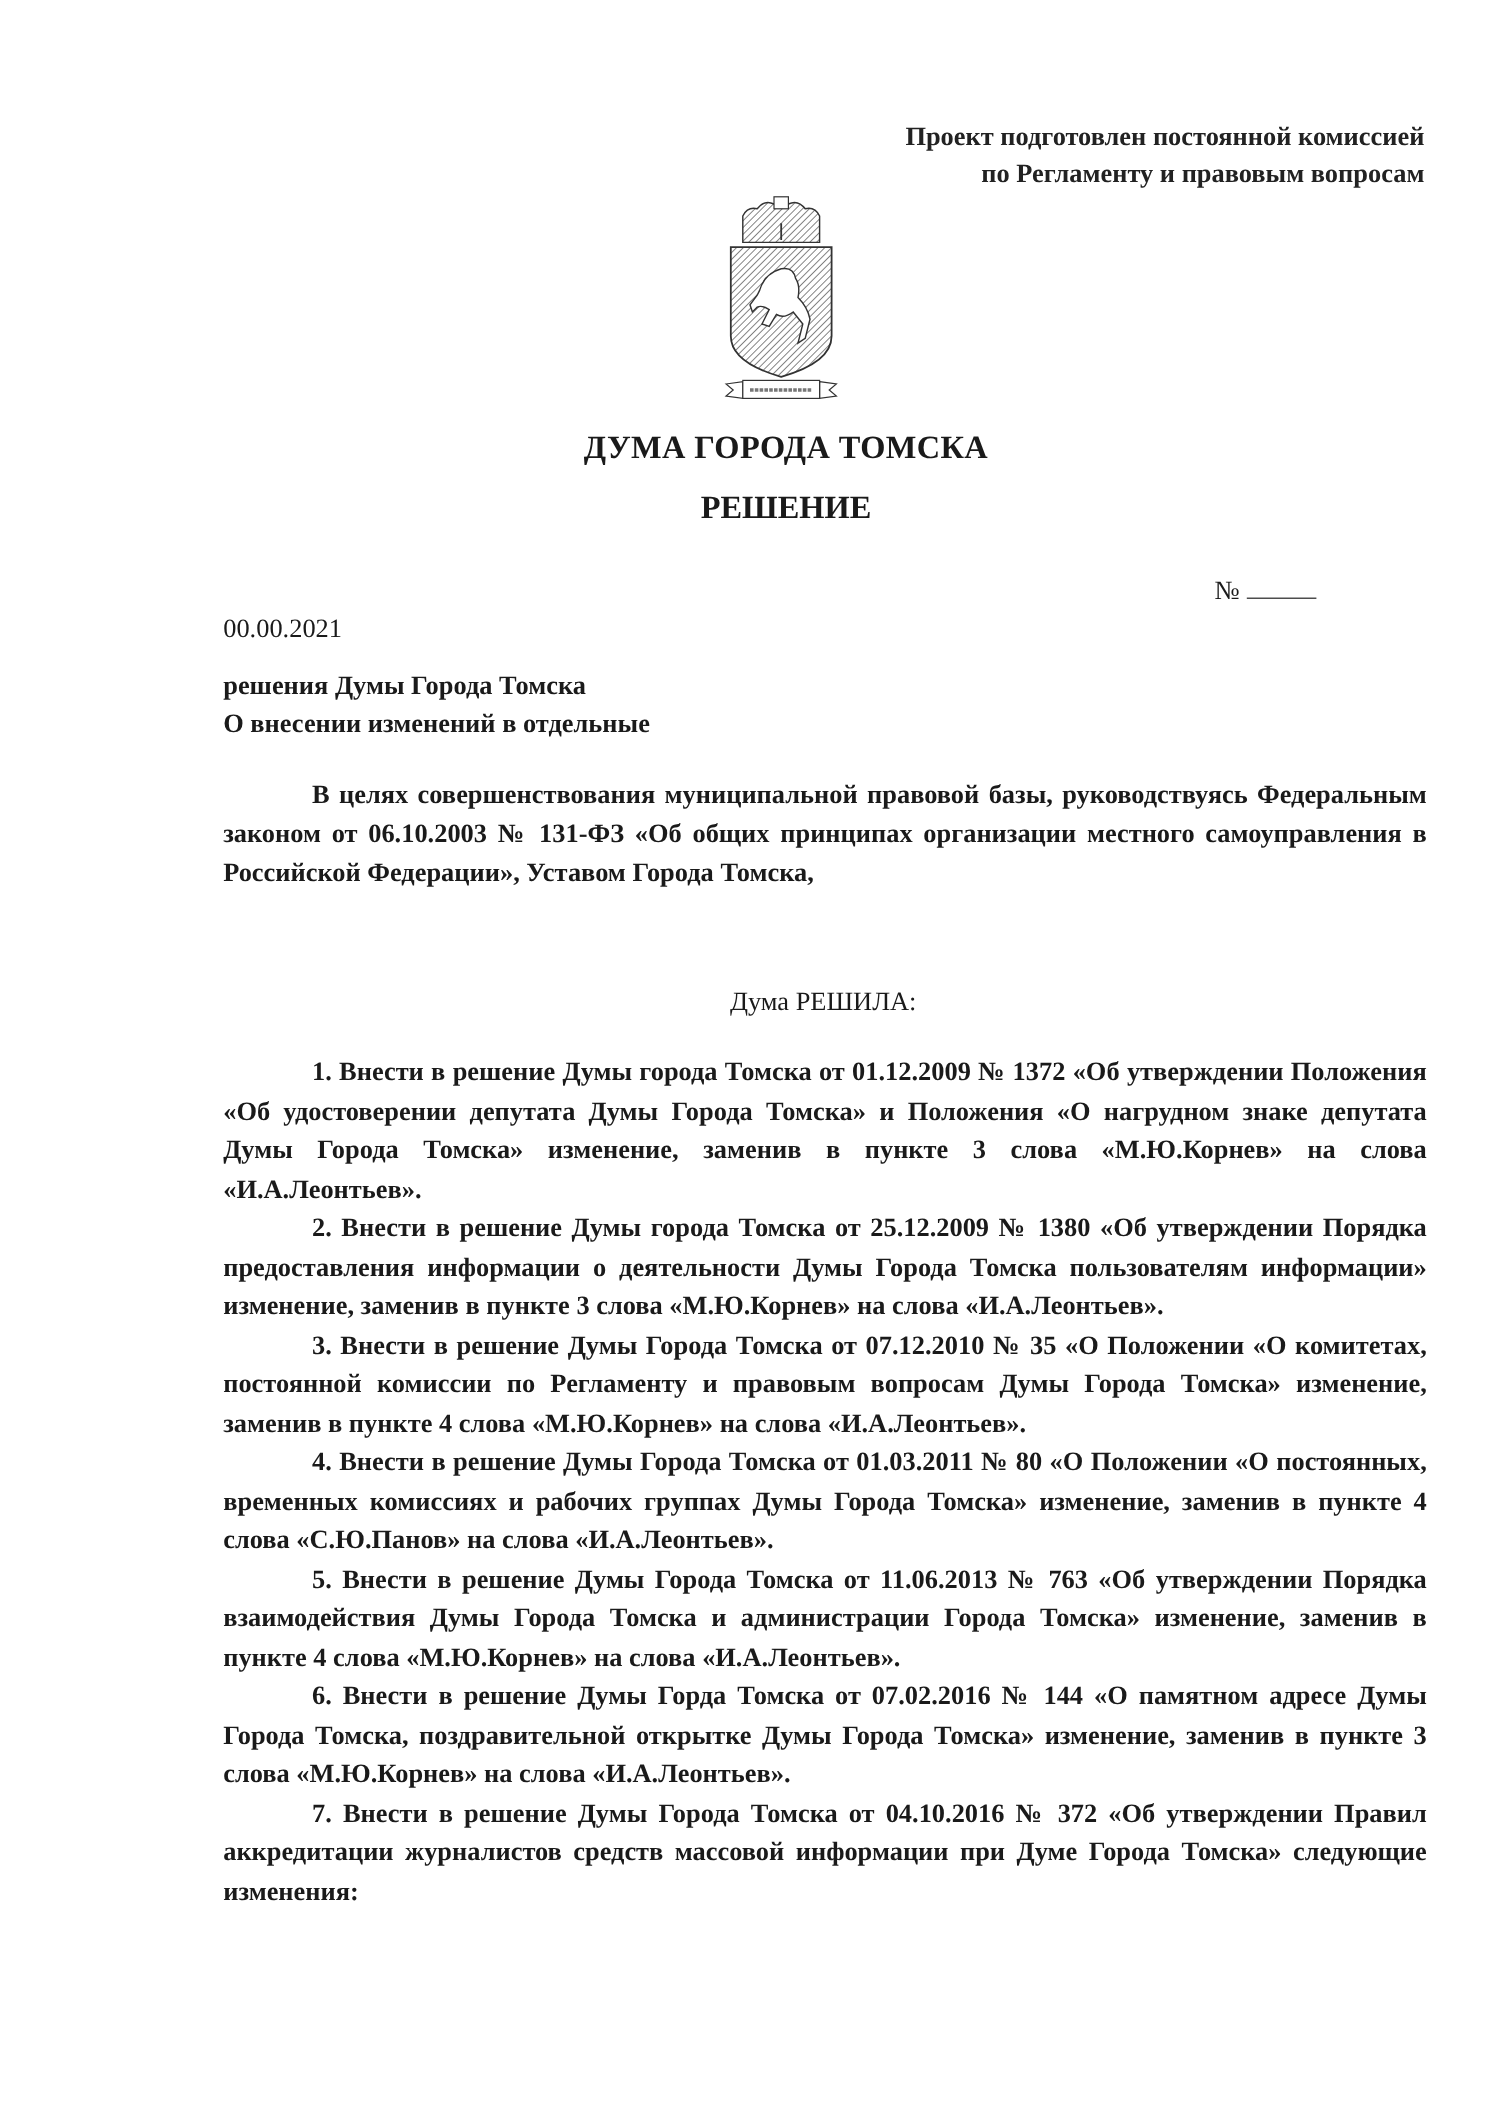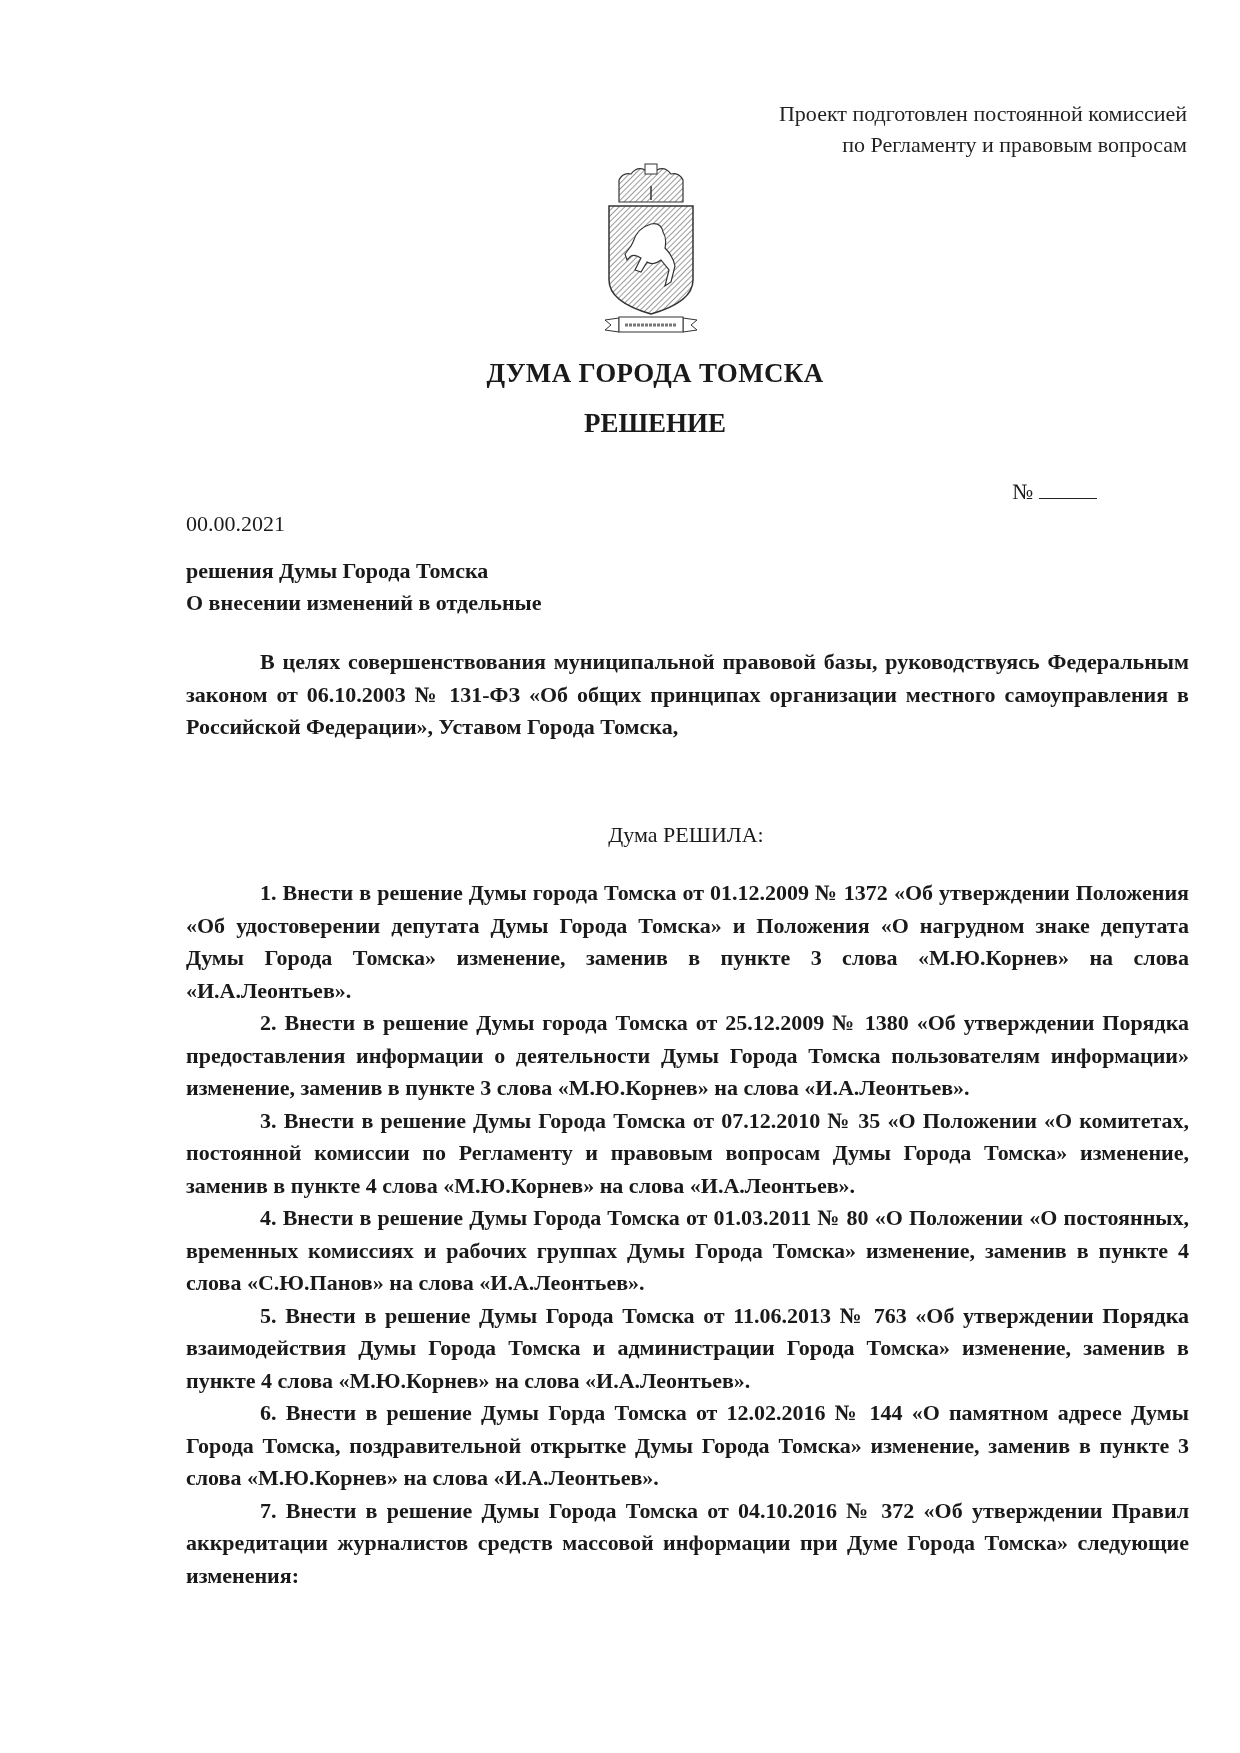--- a/index.html
+++ b/index.html
@@ -1,20 +1,20 @@
 <!DOCTYPE html>
 <html><head>
 <meta charset="utf-8">
 <style>
   html, body { margin: 0; padding: 0; background: #ffffff; }
   body { width: 1240px; height: 1753px; position: relative; overflow: hidden;
          font-family: "Liberation Serif", "DejaVu Serif", serif; color: #1a1a1a; }
   .page { position: absolute; left: 0; top: 0; width: 1240px; height: 1753px; }
   .prepared { position: absolute; right: 53px; top: 98px; text-align: right;
-              font-weight: normal; font-size: 22px; line-height: 31px; color: #222; }
+              font-weight: bold; font-size: 22px; line-height: 31px; color: #222; }
   .emblem { position: absolute; left: 601px; top: 162px; width: 100px; height: 172px; }
   .org { position: absolute; left: 0; width: 1310px; text-align: center; top: 358px;
          font-weight: bold; font-size: 27px; letter-spacing: 0.3px; }
   .decision { position: absolute; left: 0; width: 1310px; text-align: center; top: 408px;
               font-weight: bold; font-size: 27px; }
   .date { position: absolute; left: 186px; top: 478px; font-size: 22px; margin-top: 33px; }
   .number { position: absolute; left: 1012px; top: 478px; font-size: 22px; }
   .number .blank { display: inline-block; width: 58px; border-bottom: 1.5px solid #222;
                    height: 20px; margin-left: 6px; vertical-align: baseline; }
   .subject { position: absolute; left: 186px; top: 555px; font-weight: bold; font-size: 22px; line-height: 32px; }
@@ -74,17 +74,17 @@
   <div class="body intro">В целях совершенствования муниципальной правовой базы, руководствуясь Федеральным законом от 06.10.2003 № 131-ФЗ «Об общих принципах организации местного самоуправления в Российской Федерации», Уставом Города Томска,</div>
 
   <div class="dec-head">Дума РЕШИЛА:</div>
 
   <div class="body items">
     <p>1. Внести в решение Думы города Томска от 01.12.2009 № 1372 «Об утверждении Положения «Об удостоверении депутата Думы Города Томска» и Положения «О нагрудном знаке депутата Думы Города Томска» изменение, заменив в пункте 3 слова «М.Ю.Корнев» на слова «И.А.Леонтьев».</p>
     <p>2. Внести в решение Думы города Томска от 25.12.2009 № 1380 «Об утверждении Порядка предоставления информации о деятельности Думы Города Томска пользователям информации» изменение, заменив в пункте 3 слова «М.Ю.Корнев» на слова «И.А.Леонтьев».</p>
     <p>3. Внести в решение Думы Города Томска от 07.12.2010 № 35 «О Положении «О комитетах, постоянной комиссии по Регламенту и правовым вопросам Думы Города Томска» изменение, заменив в пункте 4 слова «М.Ю.Корнев» на слова «И.А.Леонтьев».</p>
     <p>4. Внести в решение Думы Города Томска от 01.03.2011 № 80 «О Положении «О постоянных, временных комиссиях и рабочих группах Думы Города Томска» изменение, заменив в пункте 4 слова «С.Ю.Панов» на слова «И.А.Леонтьев».</p>
     <p>5. Внести в решение Думы Города Томска от 11.06.2013 № 763 «Об утверждении Порядка взаимодействия Думы Города Томска и администрации Города Томска» изменение, заменив в пункте 4 слова «М.Ю.Корнев» на слова «И.А.Леонтьев».</p>
-    <p>6. Внести в решение Думы Горда Томска от 12.02.2016 № 144 «О памятном адресе Думы Города Томска, поздравительной открытке Думы Города Томска» изменение, заменив в пункте 3 слова «М.Ю.Корнев» на слова «И.А.Леонтьев».</p>
+    <p>6. Внести в решение Думы Горда Томска от 07.02.2016 № 144 «О памятном адресе Думы Города Томска, поздравительной открытке Думы Города Томска» изменение, заменив в пункте 3 слова «М.Ю.Корнев» на слова «И.А.Леонтьев».</p>
     <p>7. Внести в решение Думы Города Томска от 04.10.2016 № 372 «Об утверждении Правил аккредитации журналистов средств массовой информации при Думе Города Томска» следующие изменения:</p>
   </div>
 
 </div>
 
 </body></html>

